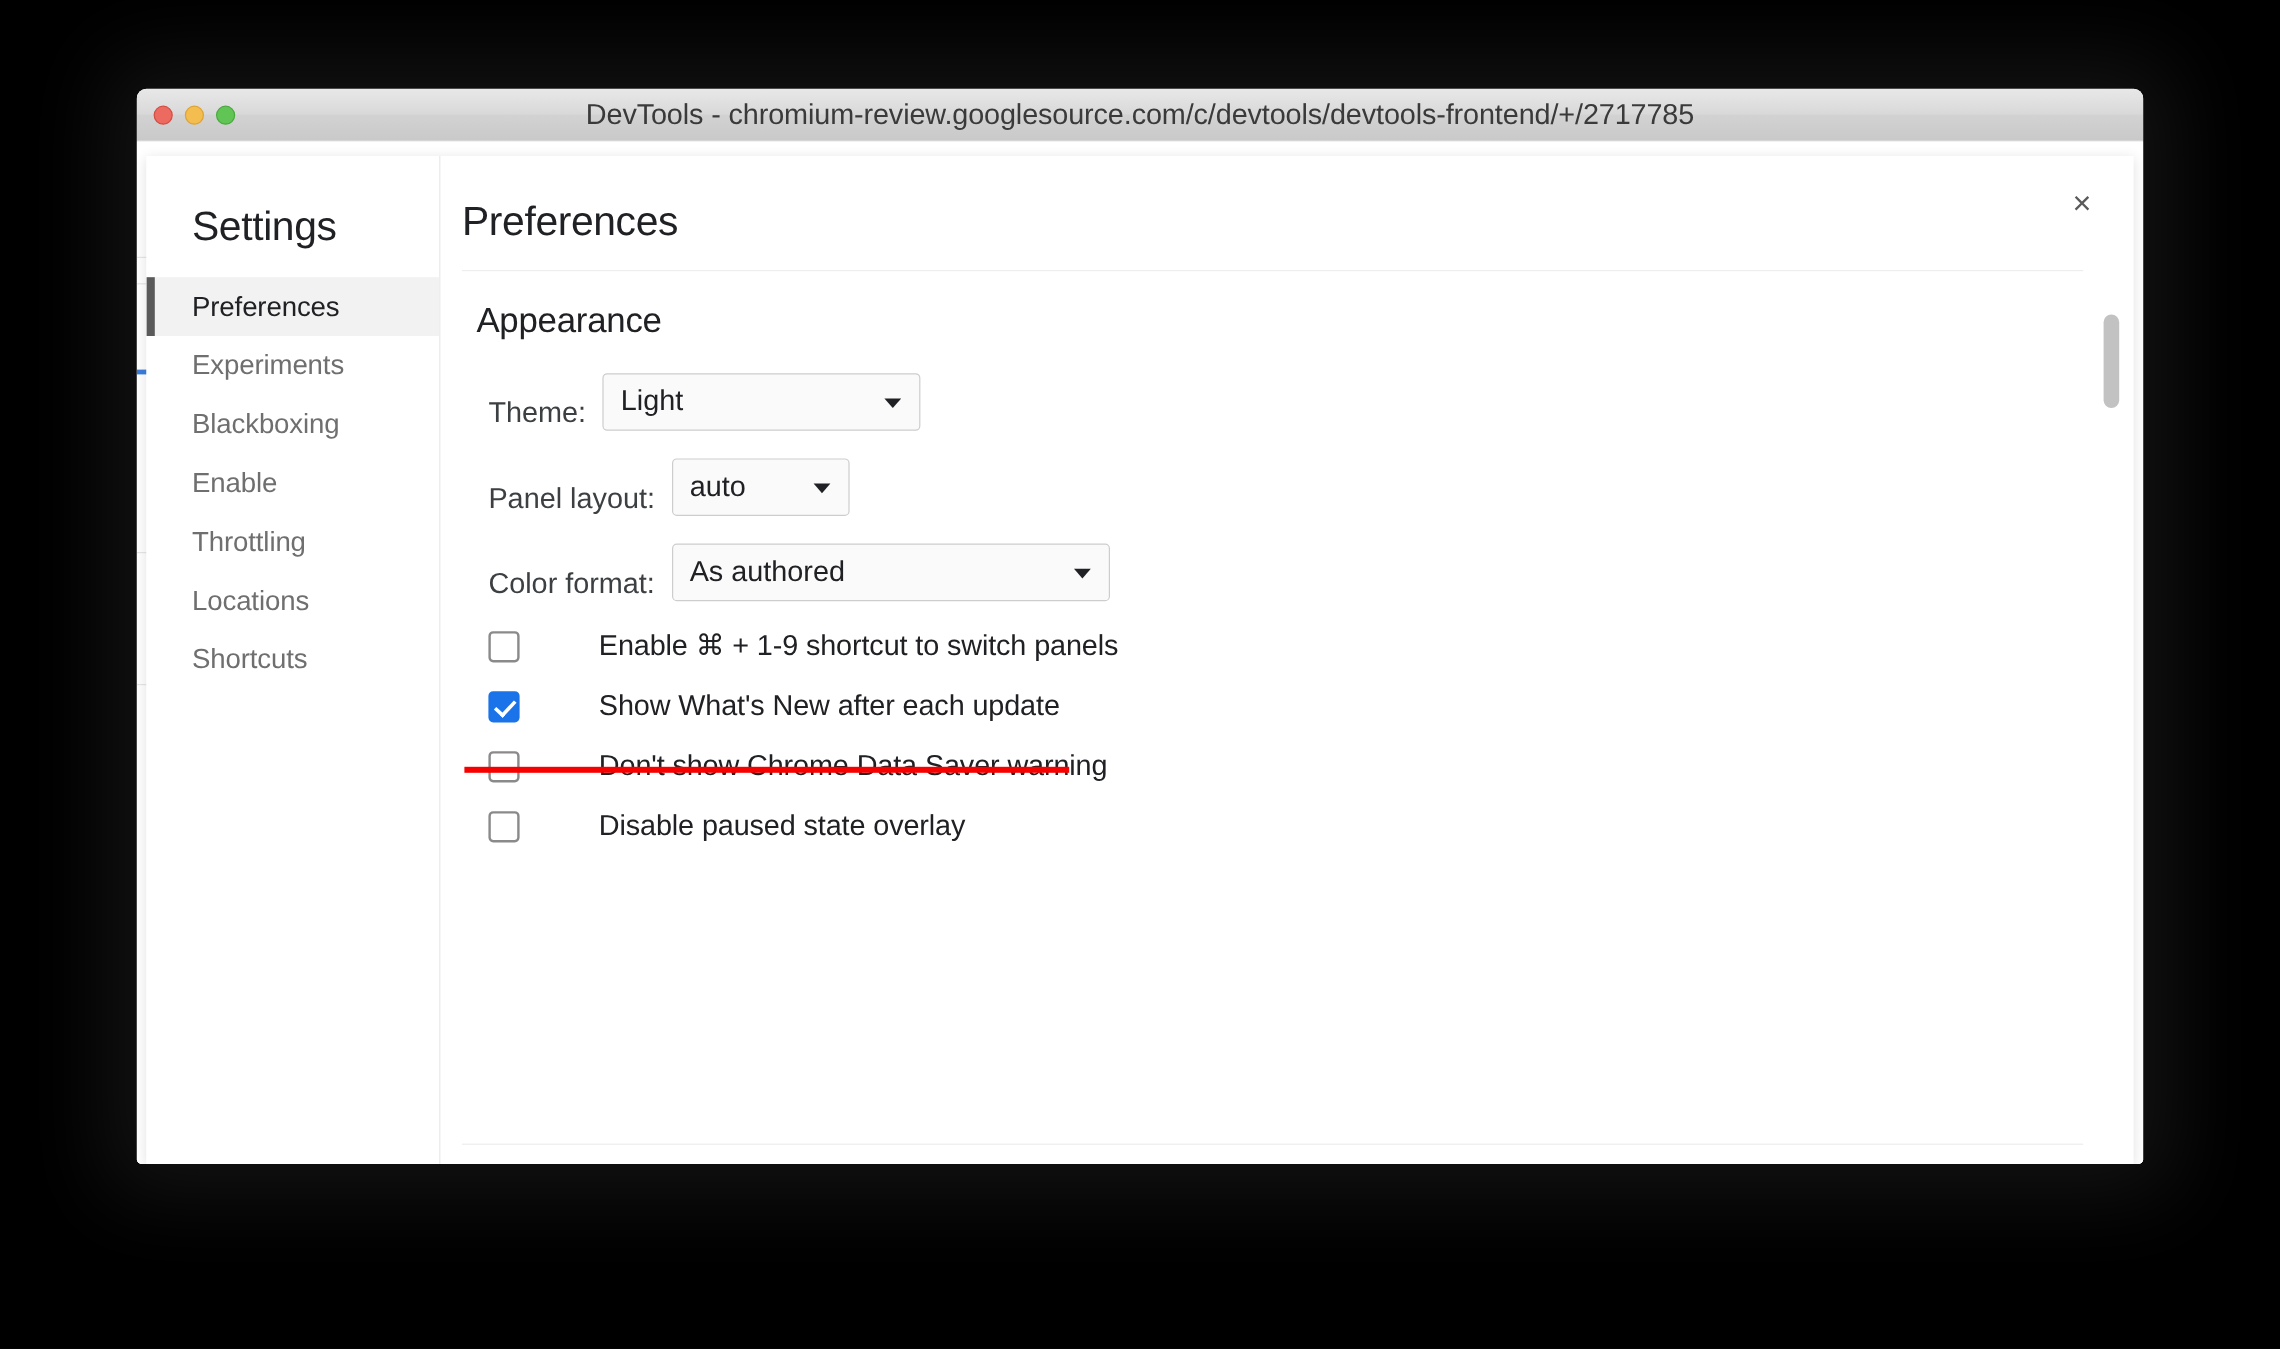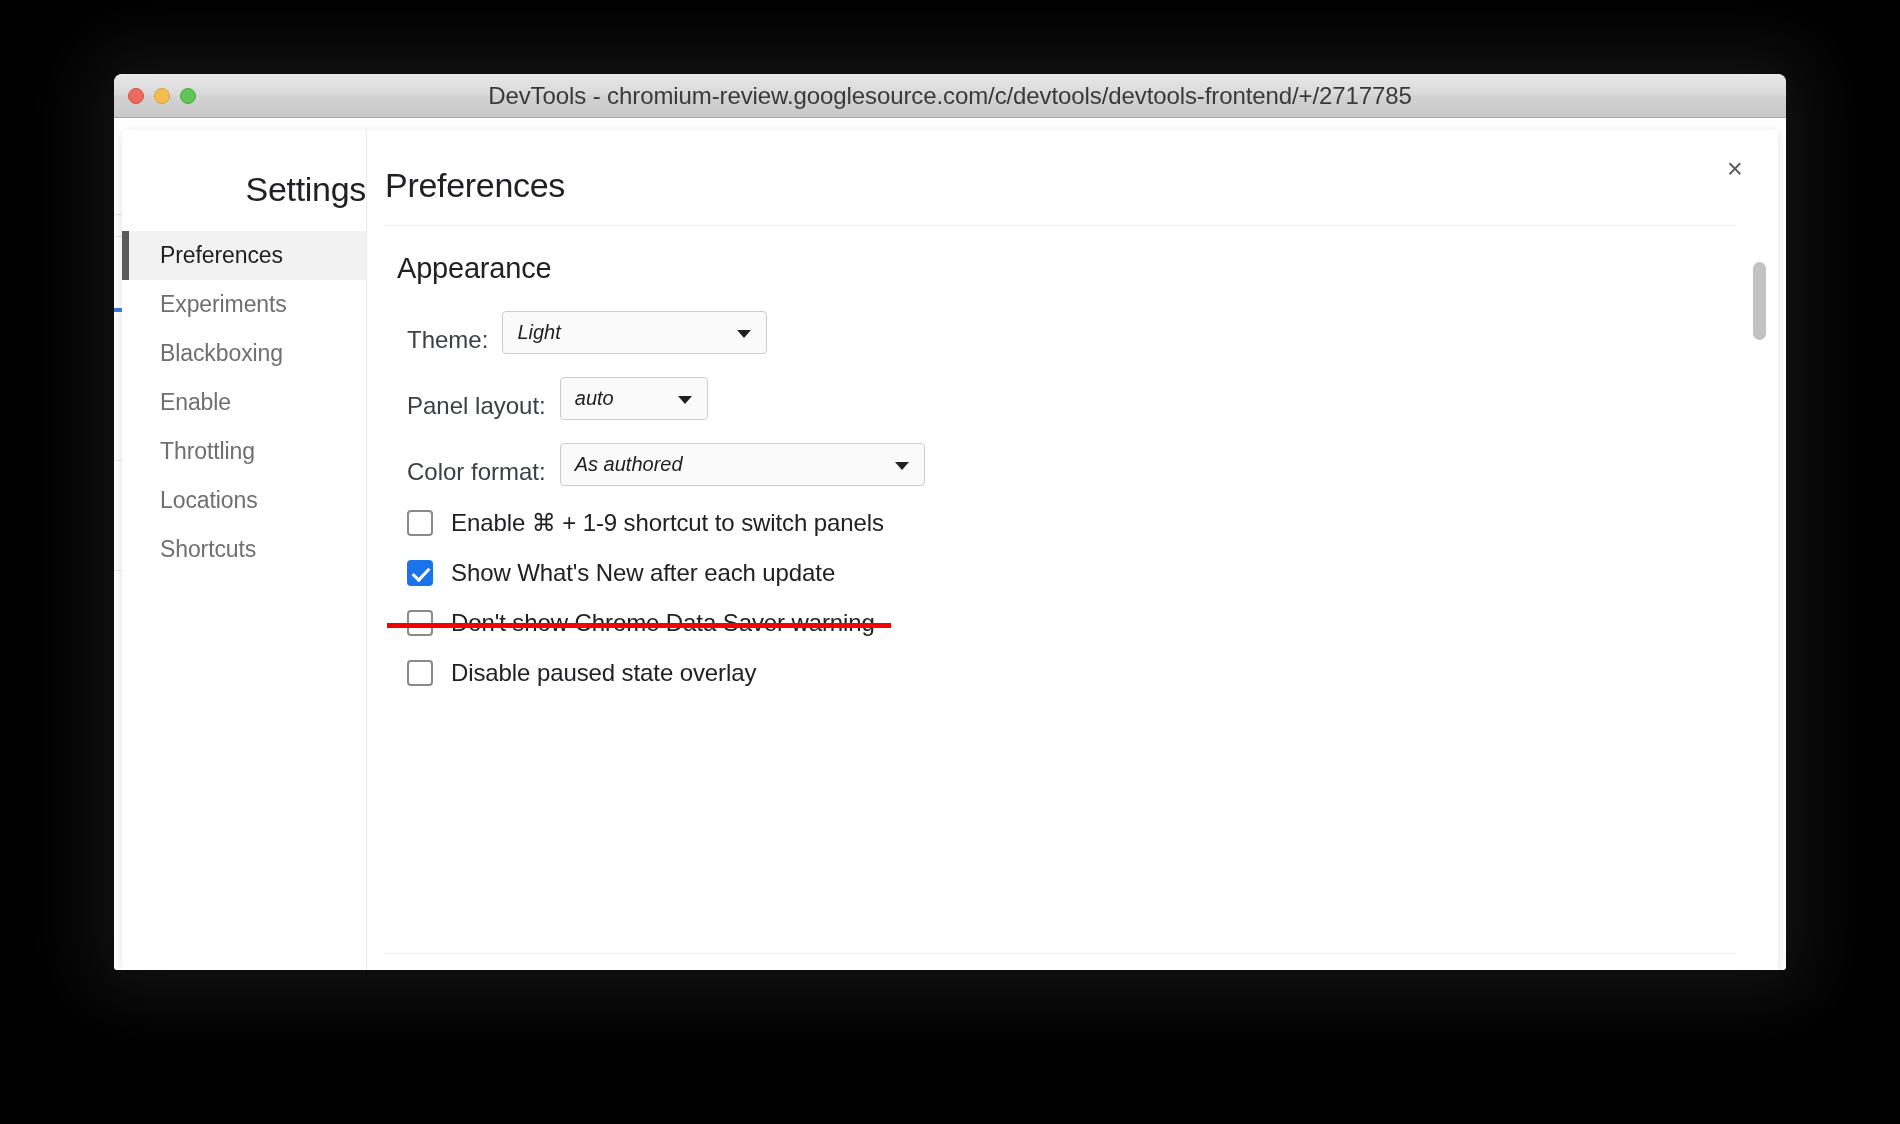--- a/index.html
+++ b/index.html
@@ -128,21 +128,20 @@
     background: #ffffff;
     border-right: 1px solid #e9e9e9;
   }
   .sidebar-title {
     font-size: 34px;
     color: #202124;
     padding: 0 0 0 38px;
     margin-bottom: 22px;
     font-weight: 400;
     letter-spacing: -0.3px;
-    text-align: right;
   }
   .nav-item {
     position: relative;
     font-size: 23px;
     color: #6f6f6f;
     padding: 11px 0 11px 38px;
     cursor: pointer;
     letter-spacing: -0.1px;
     white-space: nowrap;
   }
@@ -204,27 +203,26 @@
     color: #3c4043;
     margin-right: 14px;
     white-space: nowrap;
   }
   .select {
     appearance: none;
     -webkit-appearance: none;
     background: #fafafa;
     border: 1px solid #cdcdcd;
     border-radius: 4px;
-    font-size: 20px;
+    font-size: 24px;
     color: #202124;
     font-family: "Liberation Sans", sans-serif;
     padding: 9px 46px 9px 14px;
     cursor: pointer;
     position: relative;
-    font-style: italic;
   }
   .select-wrap { position: relative; display: inline-block; }
   .select-arrow {
     position: absolute;
     right: 16px;
     top: 50%;
     margin-top: -3px;
     width: 0; height: 0;
     border-left: 7px solid transparent;
     border-right: 7px solid transparent;
@@ -234,20 +232,21 @@
   .sel-theme  { width: 265px; }
   .sel-panel  { width: 148px; }
   .sel-color  { width: 365px; }
 
   .check-row {
     position: relative;
     display: flex;
     align-items: center;
     margin-bottom: 22px;
     padding-left: 22px;
+    gap: 48px;
   }
   .checkbox {
     width: 26px; height: 26px;
     border: 2px solid #8a8a8a;
     border-radius: 4px;
     background: #ffffff;
     flex: 0 0 26px;
     margin-right: 18px;
     cursor: pointer;
     position: relative;

